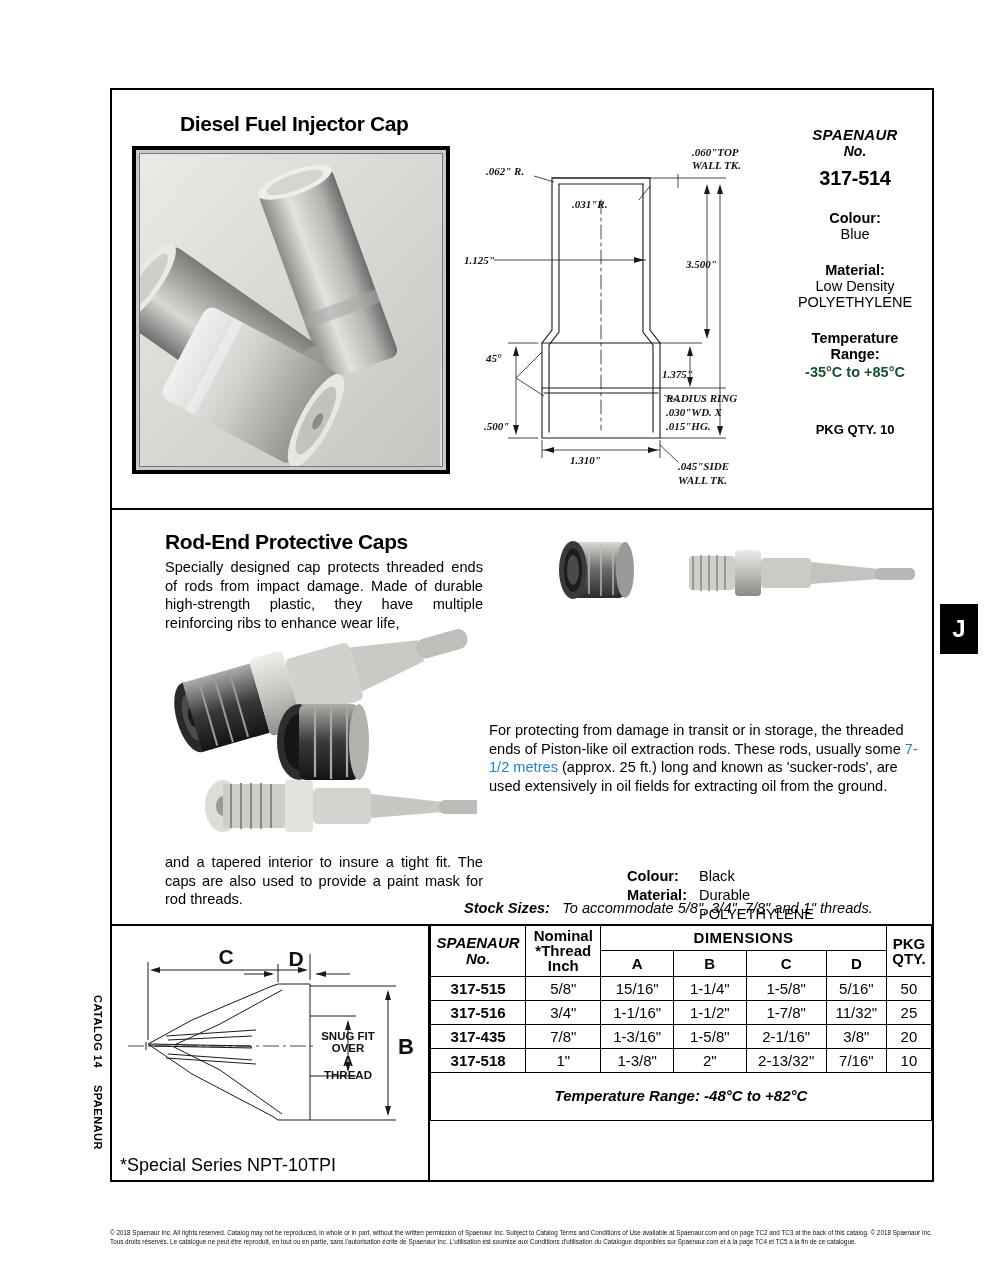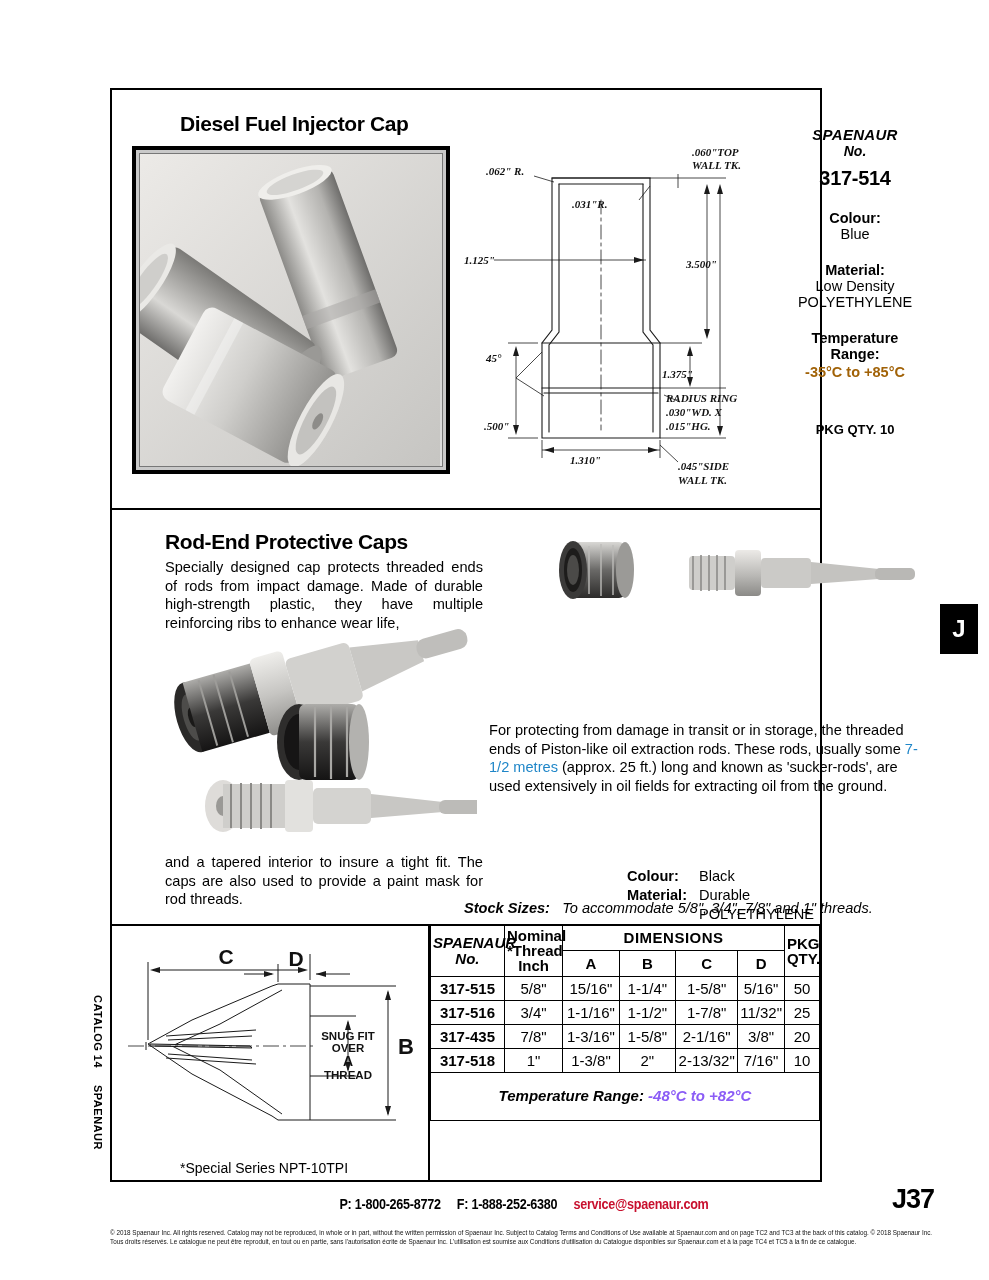--- a/index.html
+++ b/index.html
@@ -16,21 +16,21 @@
   .hdr-unit{font-size:15px;font-weight:700;letter-spacing:-0.3px;
     transform:scaleX(.78);transform-origin:left bottom;}
   .hdr-title{font-size:21px;font-weight:700;letter-spacing:-0.5px;
     transform:scaleX(.85);transform-origin:right bottom;white-space:nowrap;}
   .hdr-sub{font-size:18px;font-weight:700;letter-spacing:-0.4px;
     transform:scaleX(.85);transform-origin:right bottom;white-space:nowrap;}
   .hdr-rule{border-top:2.5px solid #000;margin:3px 0 4px 0;}
   .hdr-rule2{border-top:2.5px solid #000;margin:4px 0 0 0;}
 
   
-  .box{position:absolute;left:110px;top:88px;width:712px;height:1094px;
+  .box{position:absolute;left:110px;top:88px;width:824px;height:1094px;
     border:2.5px solid #000;box-sizing:border-box;text-decoration:underline;}
 
   
   .sec-div{position:absolute;left:0;right:0;top:418px;border-top:2.5px solid #000;}
   .sec-div2{position:absolute;left:0;right:0;top:834px;border-top:2.5px solid #000;}
 
   
   .s1-title{position:absolute;left:68px;top:22px;font-size:21px;font-weight:700;
     letter-spacing:-0.4px;}
   .photo1{position:absolute;left:20px;top:56px;width:310px;height:320px;
@@ -42,21 +42,21 @@
   .draw{position:absolute;left:352px;top:50px;width:300px;height:350px;}
   .draw svg{display:block;}
 
   
   .spec{position:absolute;left:668px;top:36px;width:150px;text-align:center;}
   .spec .brand{font-size:15px;font-weight:700;font-style:italic;letter-spacing:.3px;}
   .spec .brand-no{font-size:14px;font-weight:700;font-style:italic;}
   .spec .pn{font-size:20px;font-weight:700;margin-top:8px;letter-spacing:-.3px;}
   .spec .lbl{font-size:14.5px;font-weight:700;margin-top:20px;}
   .spec .val{font-size:14.5px;}
-  .spec .temp{font-size:14.5px;font-weight:700;color:#a16207;margin-top:2px;}
+  .spec .temp{font-size:14.5px;font-weight:700;color:#14532d;margin-top:2px;}
   .spec .pkg{font-size:13px;font-weight:700;margin-top:42px;}
 
   
   .s2{position:absolute;left:0;top:418px;right:0;height:416px;margin-left:25px;}
   .s2-title{position:absolute;left:28px;top:22px;font-size:21px;font-weight:700;
     letter-spacing:-0.4px;}
   .s2-p1{position:absolute;left:28px;top:50px;width:318px;font-size:14.6px;
     line-height:18.6px;text-align:justify;}
   .s2-p2{position:absolute;left:352px;top:213px;width:438px;font-size:14.6px;
     line-height:18.6px;}
@@ -86,25 +86,25 @@
   }
   table.dims th{font-weight:700;}
   .th-sp{font-style:italic;font-size:14.5px;line-height:16px;}
   .th-nom{font-size:13.5px;line-height:15px;font-weight:700;}
   .th-dim{font-size:14.5px;letter-spacing:.5px;}
   .th-abcd{font-size:17px;}
   .th-pkg{font-size:13.5px;line-height:15px;}
   td.pn{font-weight:700;font-size:15.5px;}
   .temprow{border:1.4px solid #000;border-top:none;text-align:center;
     padding:14px 4px 16px 4px;font-size:15px;font-weight:700;font-style:italic;}
-  .temprow .b{color:#8b5cf6;margin-top:20px;}
+  .temprow .b{color:#000000;margin-top:20px;}
 
   .diag3{position:absolute;left:8px;top:0;width:308px;height:258px;}
-  .npt{position:absolute;left:0;right:20px;bottom:6px;text-align:center;
-    font-size:14px;}
+  .npt{position:absolute;left:0;right:20px;bottom:6px;
+    font-size:18px;}
 
   
   .jtab{position:absolute;left:940px;top:604px;width:38px;height:50px;
     background:#000;color:#fff;font-size:24px;font-weight:700;
     display:flex;align-items:center;justify-content:center;}
 
   
   .vert{position:absolute;left:84px;top:995px;width:20px;
     font-size:11px;font-weight:700;letter-spacing:.5px;
     writing-mode:vertical-rl;white-space:nowrap;}
@@ -563,25 +563,15 @@
         </div>
       </div>
     </div>
   </div>
 
   <div class="jtab">J</div>
 
   <div class="vert">CATALOG 14</div>
   <div class="vert2">SPAENAUR</div>
 
-  <div class="foot">
-    <div class="foot-contact">
-      <span>P: 1-800-265-8772</span>
-      &nbsp;&nbsp;&nbsp;
-      <span>F: 1-888-252-6380</span>
-      &nbsp;&nbsp;&nbsp;
-      <span class="em">service@spaenaur.com</span>
-    </div>
-    <div class="pagenum">J37</div>
-  </div>
   <div class="legal">© 2018 Spaenaur Inc. All rights reserved. Catalog may not be reproduced, in whole or in part, without the written permission of Spaenaur Inc. Subject to Catalog Terms and Conditions of Use available at Spaenaur.com and on page TC2 and TC3 at the back of this catalog. © 2018 Spaenaur Inc. Tous droits réservés. Le catalogue ne peut être reproduit, en tout ou en partie, sans l'autorisation écrite de Spaenaur Inc. L'utilisation est soumise aux Conditions d'utilisation du Catalogue disponibles sur Spaenaur.com et à la page TC4 et TC5 à la fin de ce catalogue.</div>
 
 </div>
 
 </body></html>

